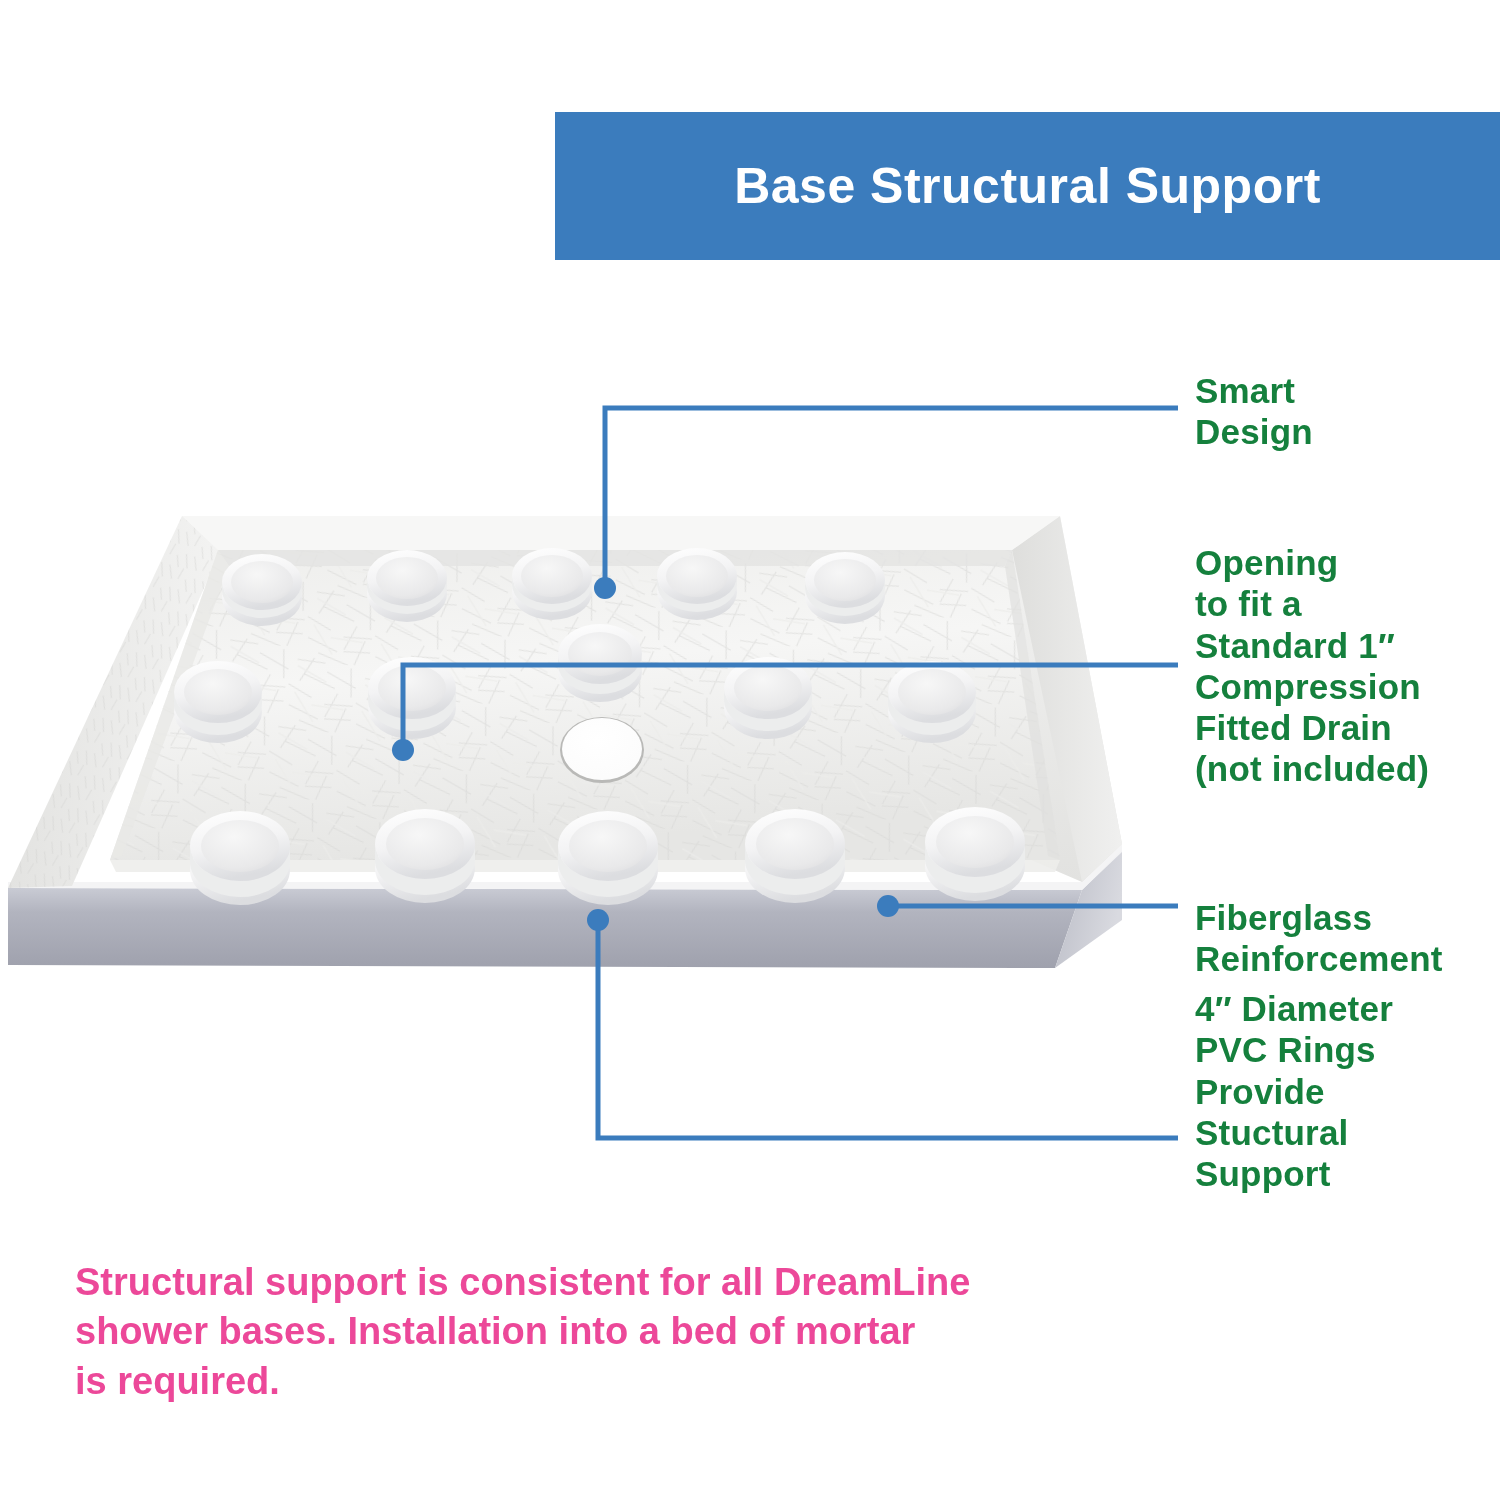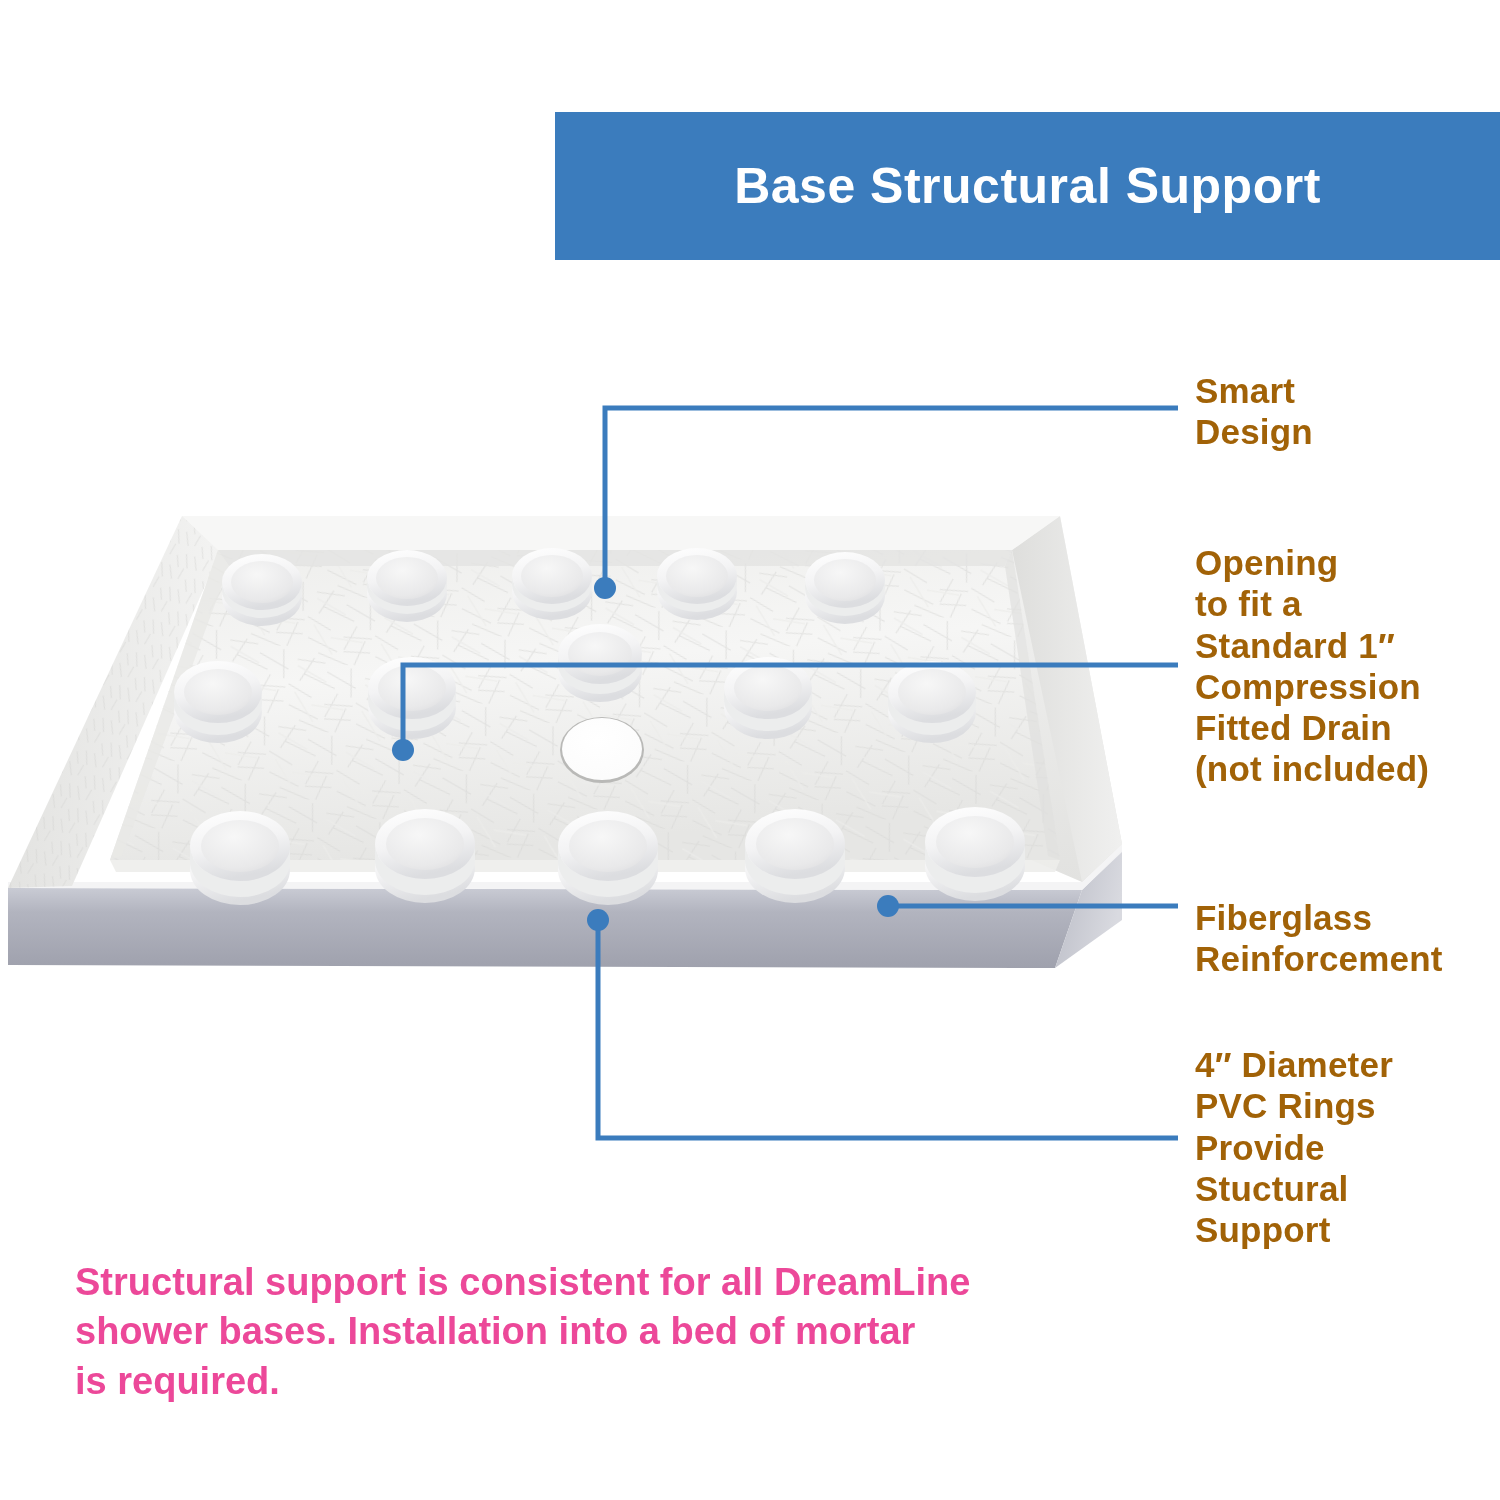--- a/index.html
+++ b/index.html
@@ -10,26 +10,26 @@
   #header-banner{position:absolute;left:555px;top:76px;width:945px;height:148px;
     background:#3b7cbd;display:flex;align-items:center;justify-content:center;margin-top:36px;}
   #header-title{color:#ffffff;font-size:50px;font-weight:bold;letter-spacing:.5px;
     white-space:nowrap;text-align:center;width:100%;}
 
   
   #illustration{position:absolute;left:0px;top:420px;width:1180px;height:660px;}
   #base-svg{position:absolute;left:0;top:0;width:1180px;height:660px;}
 
   
-  .callout-label{position:absolute;color:#a16207;font-weight:bold;font-size:35px;
+  .callout-label{position:absolute;color:#15803d;font-weight:bold;font-size:35px;
     line-height:1.18;letter-spacing:.2px;white-space:pre-line;}
   #label-smart-design{left:1195px;top:370px;}
   #label-drain-opening{left:1195px;top:542px;}
   #label-fiberglass{left:1195px;top:897px;}
-  #label-pvc-rings{left:1195px;top:1044px;}
+  #label-pvc-rings{left:1195px;top:988px;}
 
   
   #leaders{position:absolute;left:0;top:0;width:1500px;height:1500px;pointer-events:none;}
 
   
   #footer-note{position:absolute;left:75px;top:1258px;width:960px;color:#ec4899;
     font-weight:bold;font-size:38px;line-height:1.30;white-space:pre-line;}
 </style>
 </head>
 <body>

